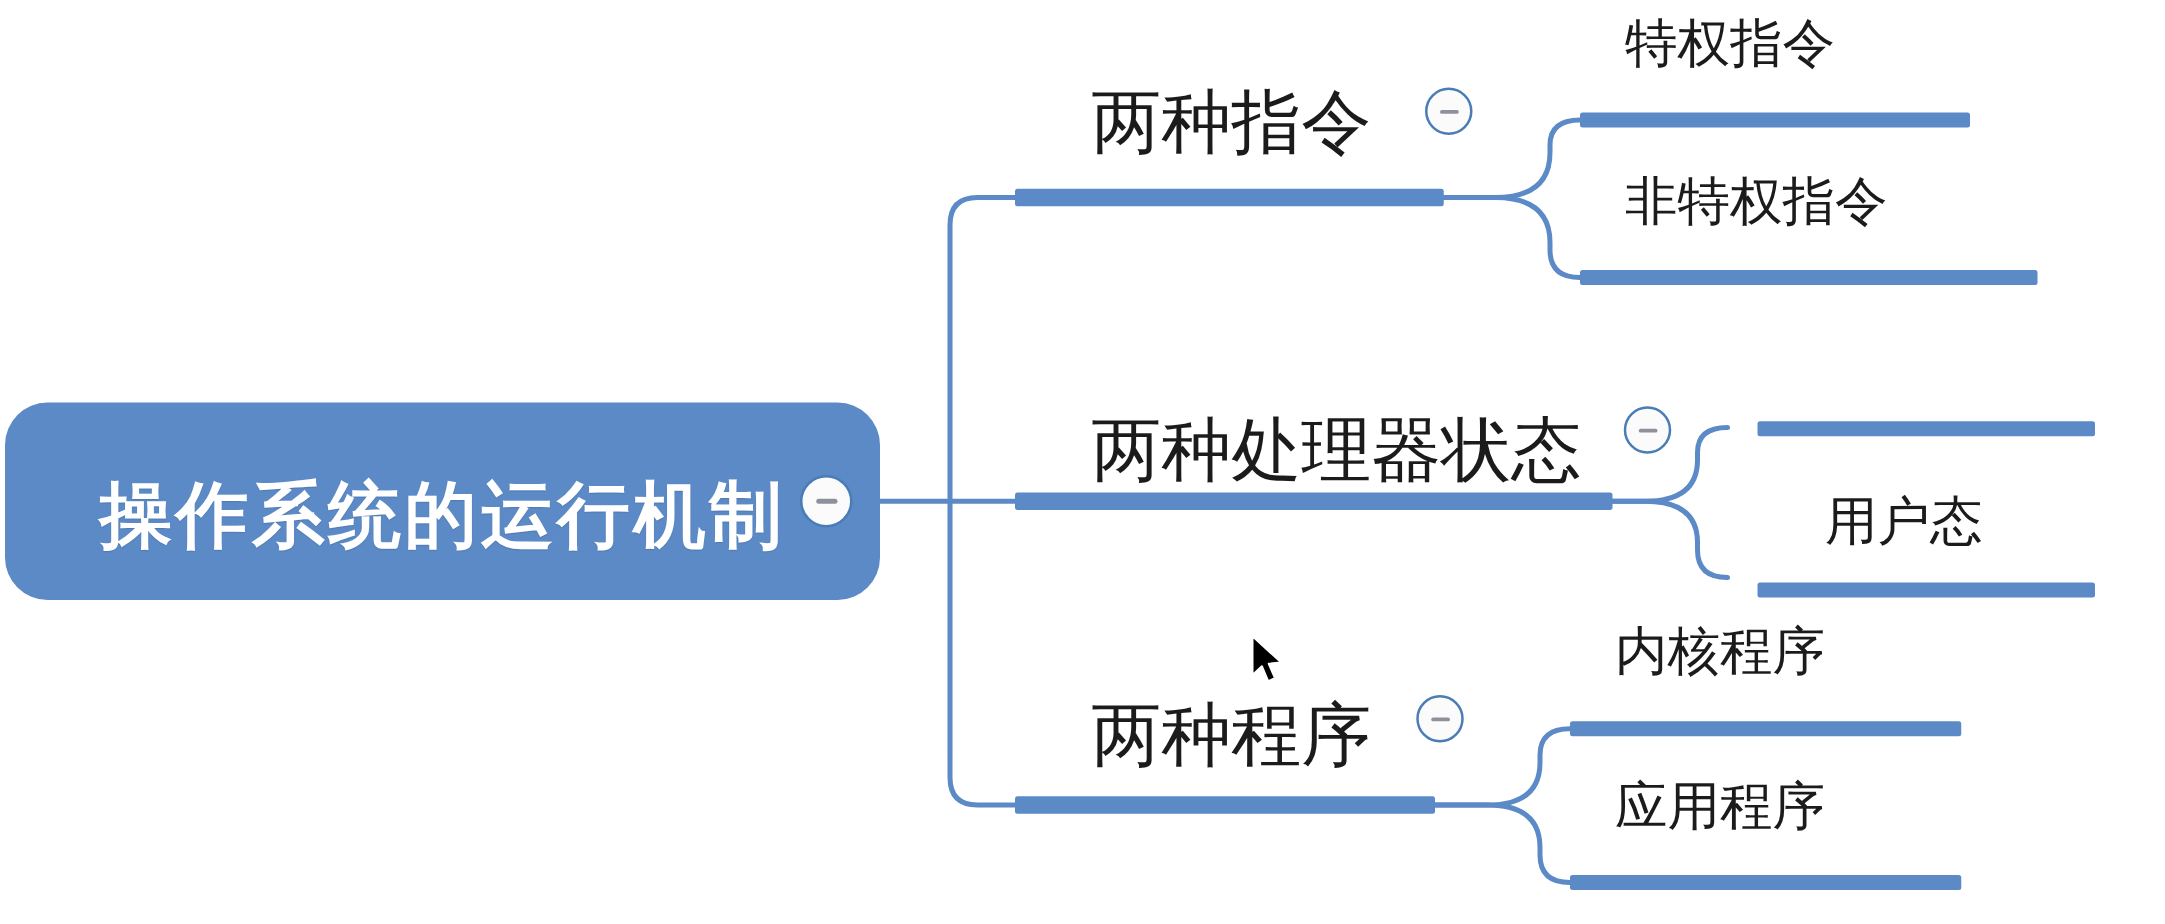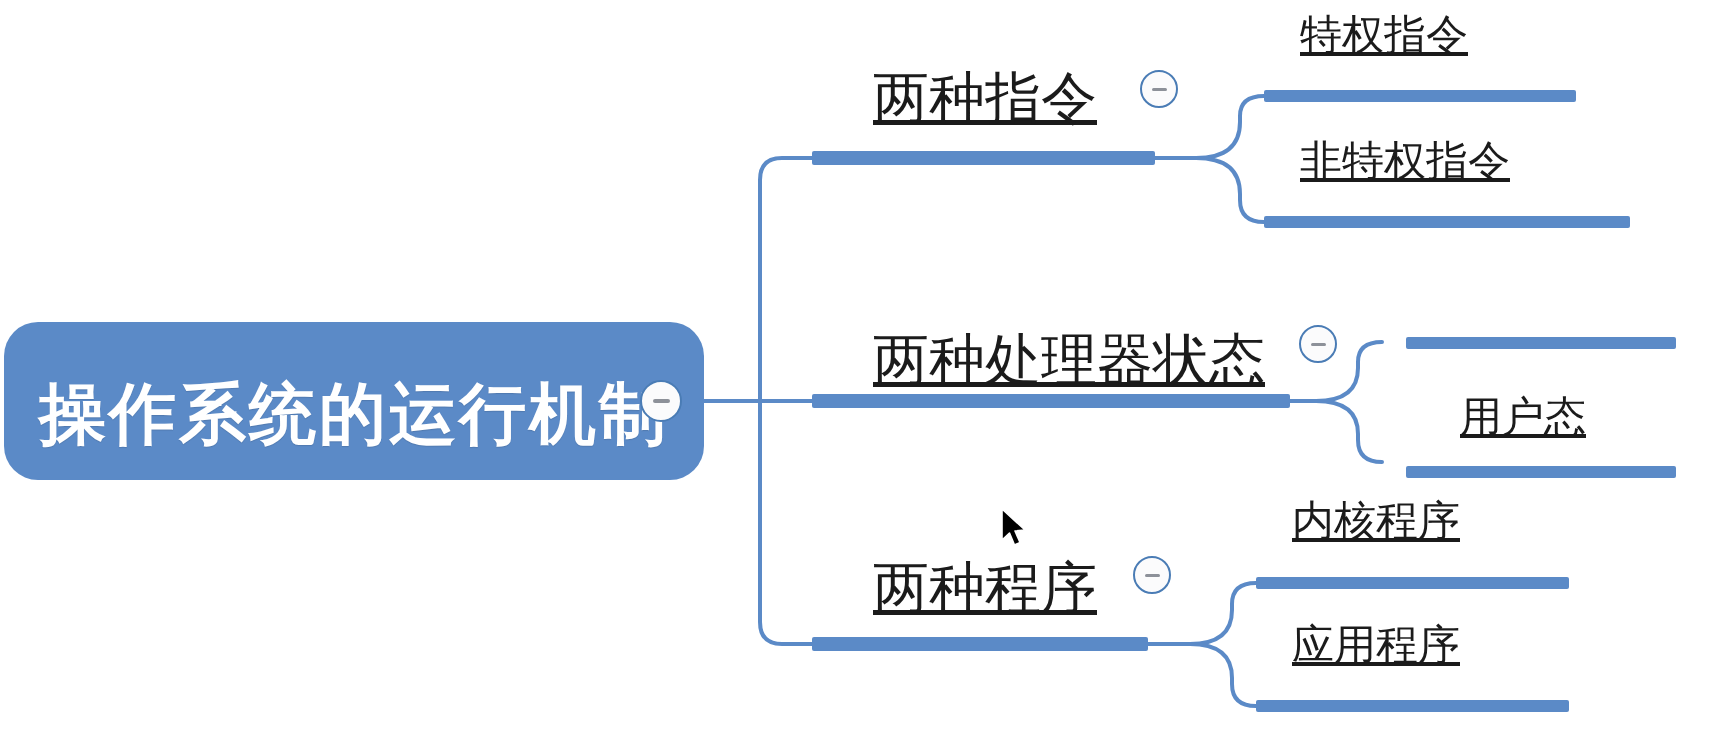--- a/index.html
+++ b/index.html
@@ -34,36 +34,35 @@
     height: 158px;
     background: #5b8ac7;
     border-radius: 34px;
     display: flex;
     align-items: center;
     justify-content: center;
     box-sizing: border-box;
   }
   .root-label {
     color: #ffffff;
-    font-size: 67px;
+    font-size: 58px;
     font-weight: bold;
     letter-spacing: 3px;
     line-height: 1;
     white-space: nowrap;
     text-shadow: 0 1px 1px rgba(0,0,0,0.12);
     margin-top: 24px;
   }
 
   
   .node-label {
     position: absolute;
     white-space: nowrap;
     color: #1b1b1b;
     line-height: 1;
-    text-decoration: underline;
   }
   .branch-label {
     font-size: 56px;
     font-weight: 500;
   }
   .leaf-label {
     font-size: 42px;
     font-weight: 500;
   }
 

